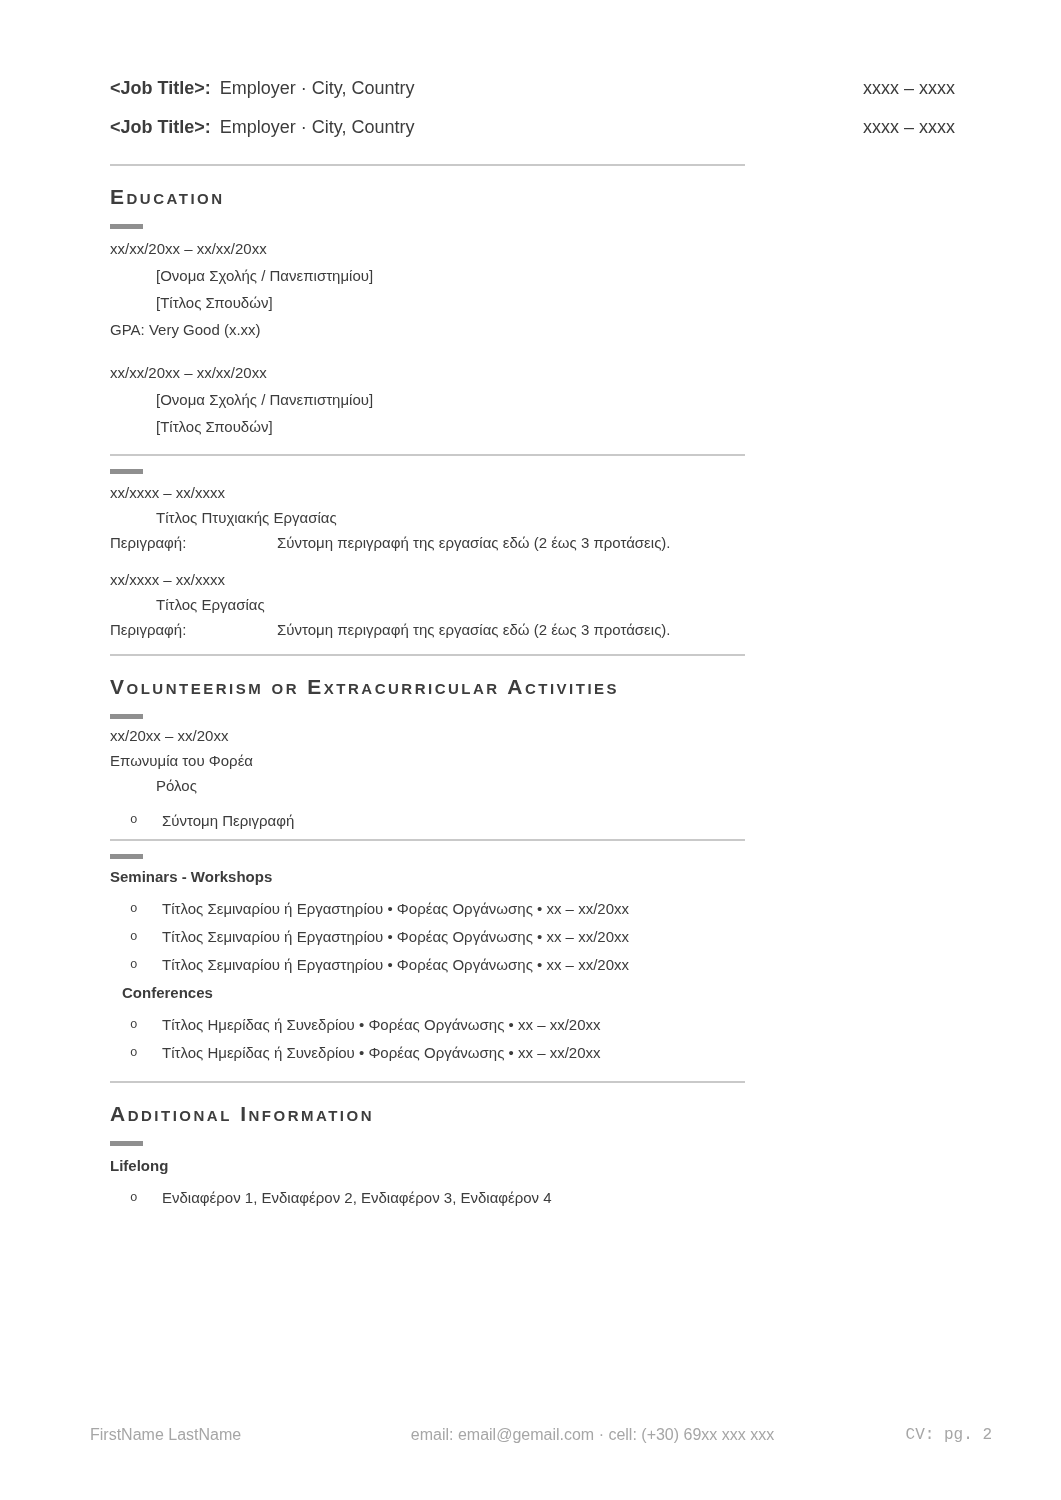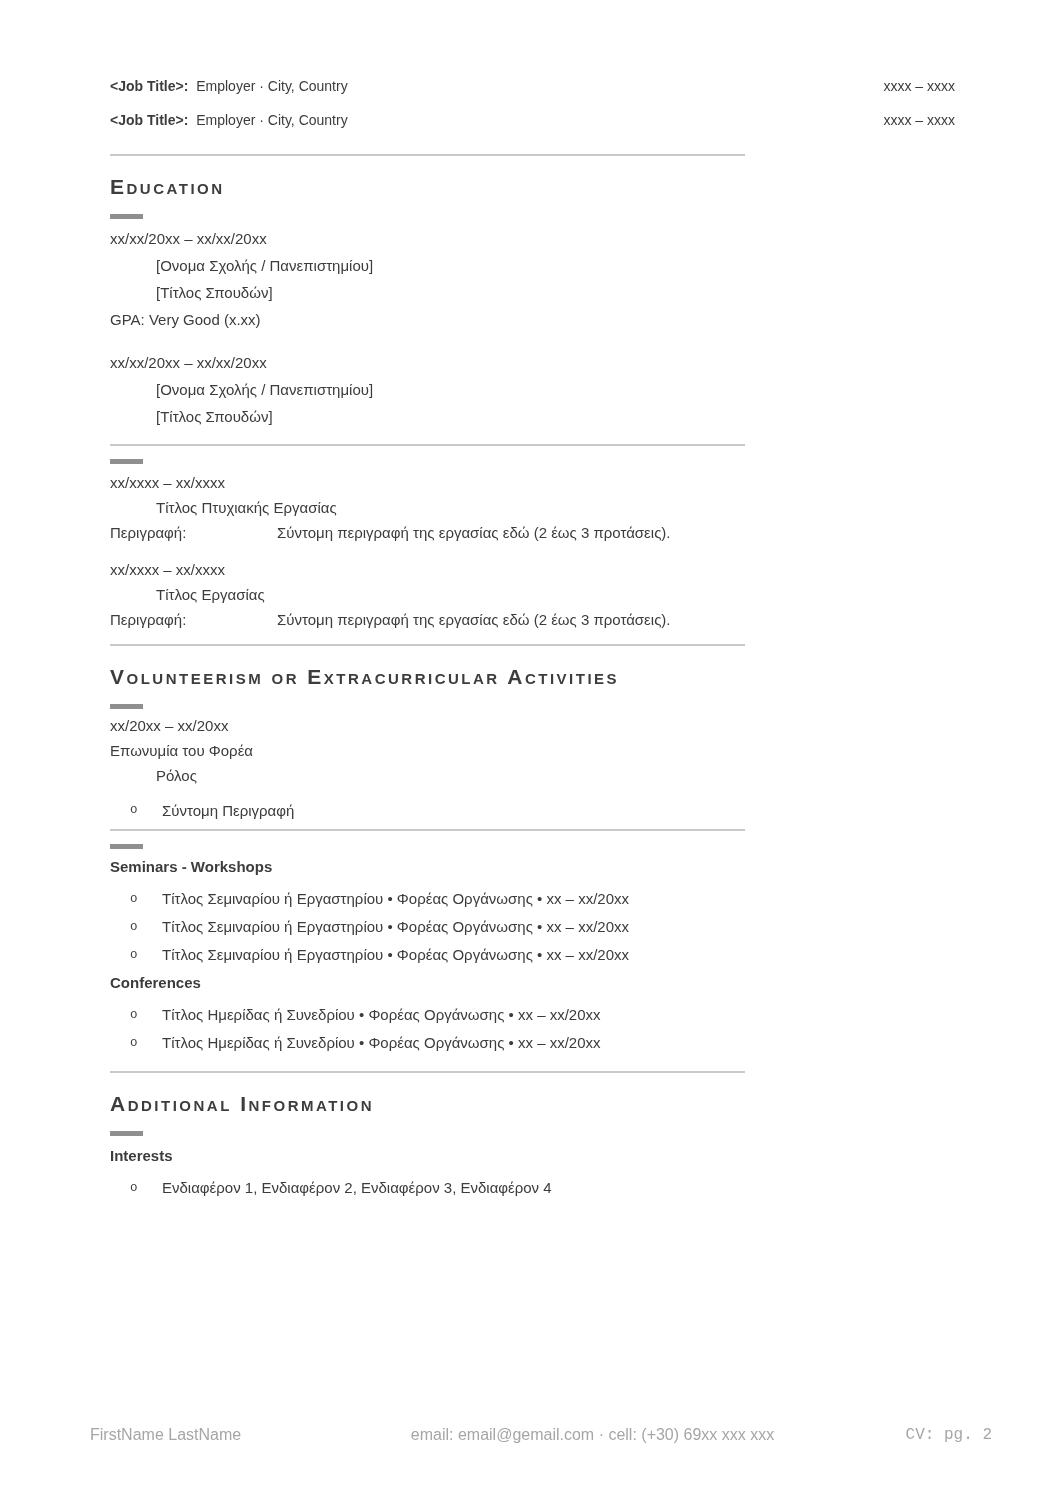--- a/index.html
+++ b/index.html
@@ -18,21 +18,21 @@
     font-weight:bold;
     font-size:16.5px;
     text-align:center;
     padding-left:84px;
     color:#393939;
   }
 
   .job-row {
     display:flex; justify-content:space-between; align-items:baseline;
     margin-top:18px;
-    font-size:14px;
+    font-size:18px;
   }
   .job-left .label { font-weight:bold; margin-right:4px; }
 
   .divider { height:2px; width:635px; background:#c9c9c9; }
   .divider.d1 { margin-top:26px; }
   .divider.d2 { margin-top:14px; }
   .divider.d3 { margin-top:12px; }
   .divider.d4 { margin-top:6px;  }
   .divider.d5 { margin-top:14px; }
 
@@ -166,36 +166,36 @@
     </div>
     <div class="bullet-row seminar">
       <span class="bullet">o</span>
       <span class="bullet-text">Τίτλος Σεμιναρίου ή Εργαστηρίου • Φορέας Οργάνωσης • xx – xx/20xx</span>
     </div>
     <div class="bullet-row seminar">
       <span class="bullet">o</span>
       <span class="bullet-text">Τίτλος Σεμιναρίου ή Εργαστηρίου • Φορέας Οργάνωσης • xx – xx/20xx</span>
     </div>
 
-    <div class="sub-label" style="margin-top:4px;">Conferences</div>
+    <div class="sub-label" style="margin-top:4px;margin-left:12px;">Conferences</div>
     <div class="bullet-row seminar first">
       <span class="bullet">o</span>
       <span class="bullet-text">Τίτλος Ημερίδας ή Συνεδρίου • Φορέας Οργάνωσης • xx – xx/20xx</span>
     </div>
     <div class="bullet-row seminar">
       <span class="bullet">o</span>
       <span class="bullet-text">Τίτλος Ημερίδας ή Συνεδρίου • Φορέας Οργάνωσης • xx – xx/20xx</span>
     </div>
 
     <div class="divider d5"></div>
 
     <div class="sec-heading">Additional Information</div>
     <div class="heading-rule"></div>
 
-    <div class="sub-label" style="margin-top:10px;">Interests</div>
+    <div class="sub-label" style="margin-top:10px;">Lifelong</div>
     <div class="bullet-row seminar first">
       <span class="bullet">o</span>
       <span class="bullet-text">Ενδιαφέρον 1, Ενδιαφέρον 2, Ενδιαφέρον 3, Ενδιαφέρον 4</span>
     </div>
 
   </div>
 
   <div class="footer">
     <span class="f-name">FirstName LastName</span>
     <span class="f-center">email: email@gemail.com · cell: (+30) 69xx xxx xxx</span>

